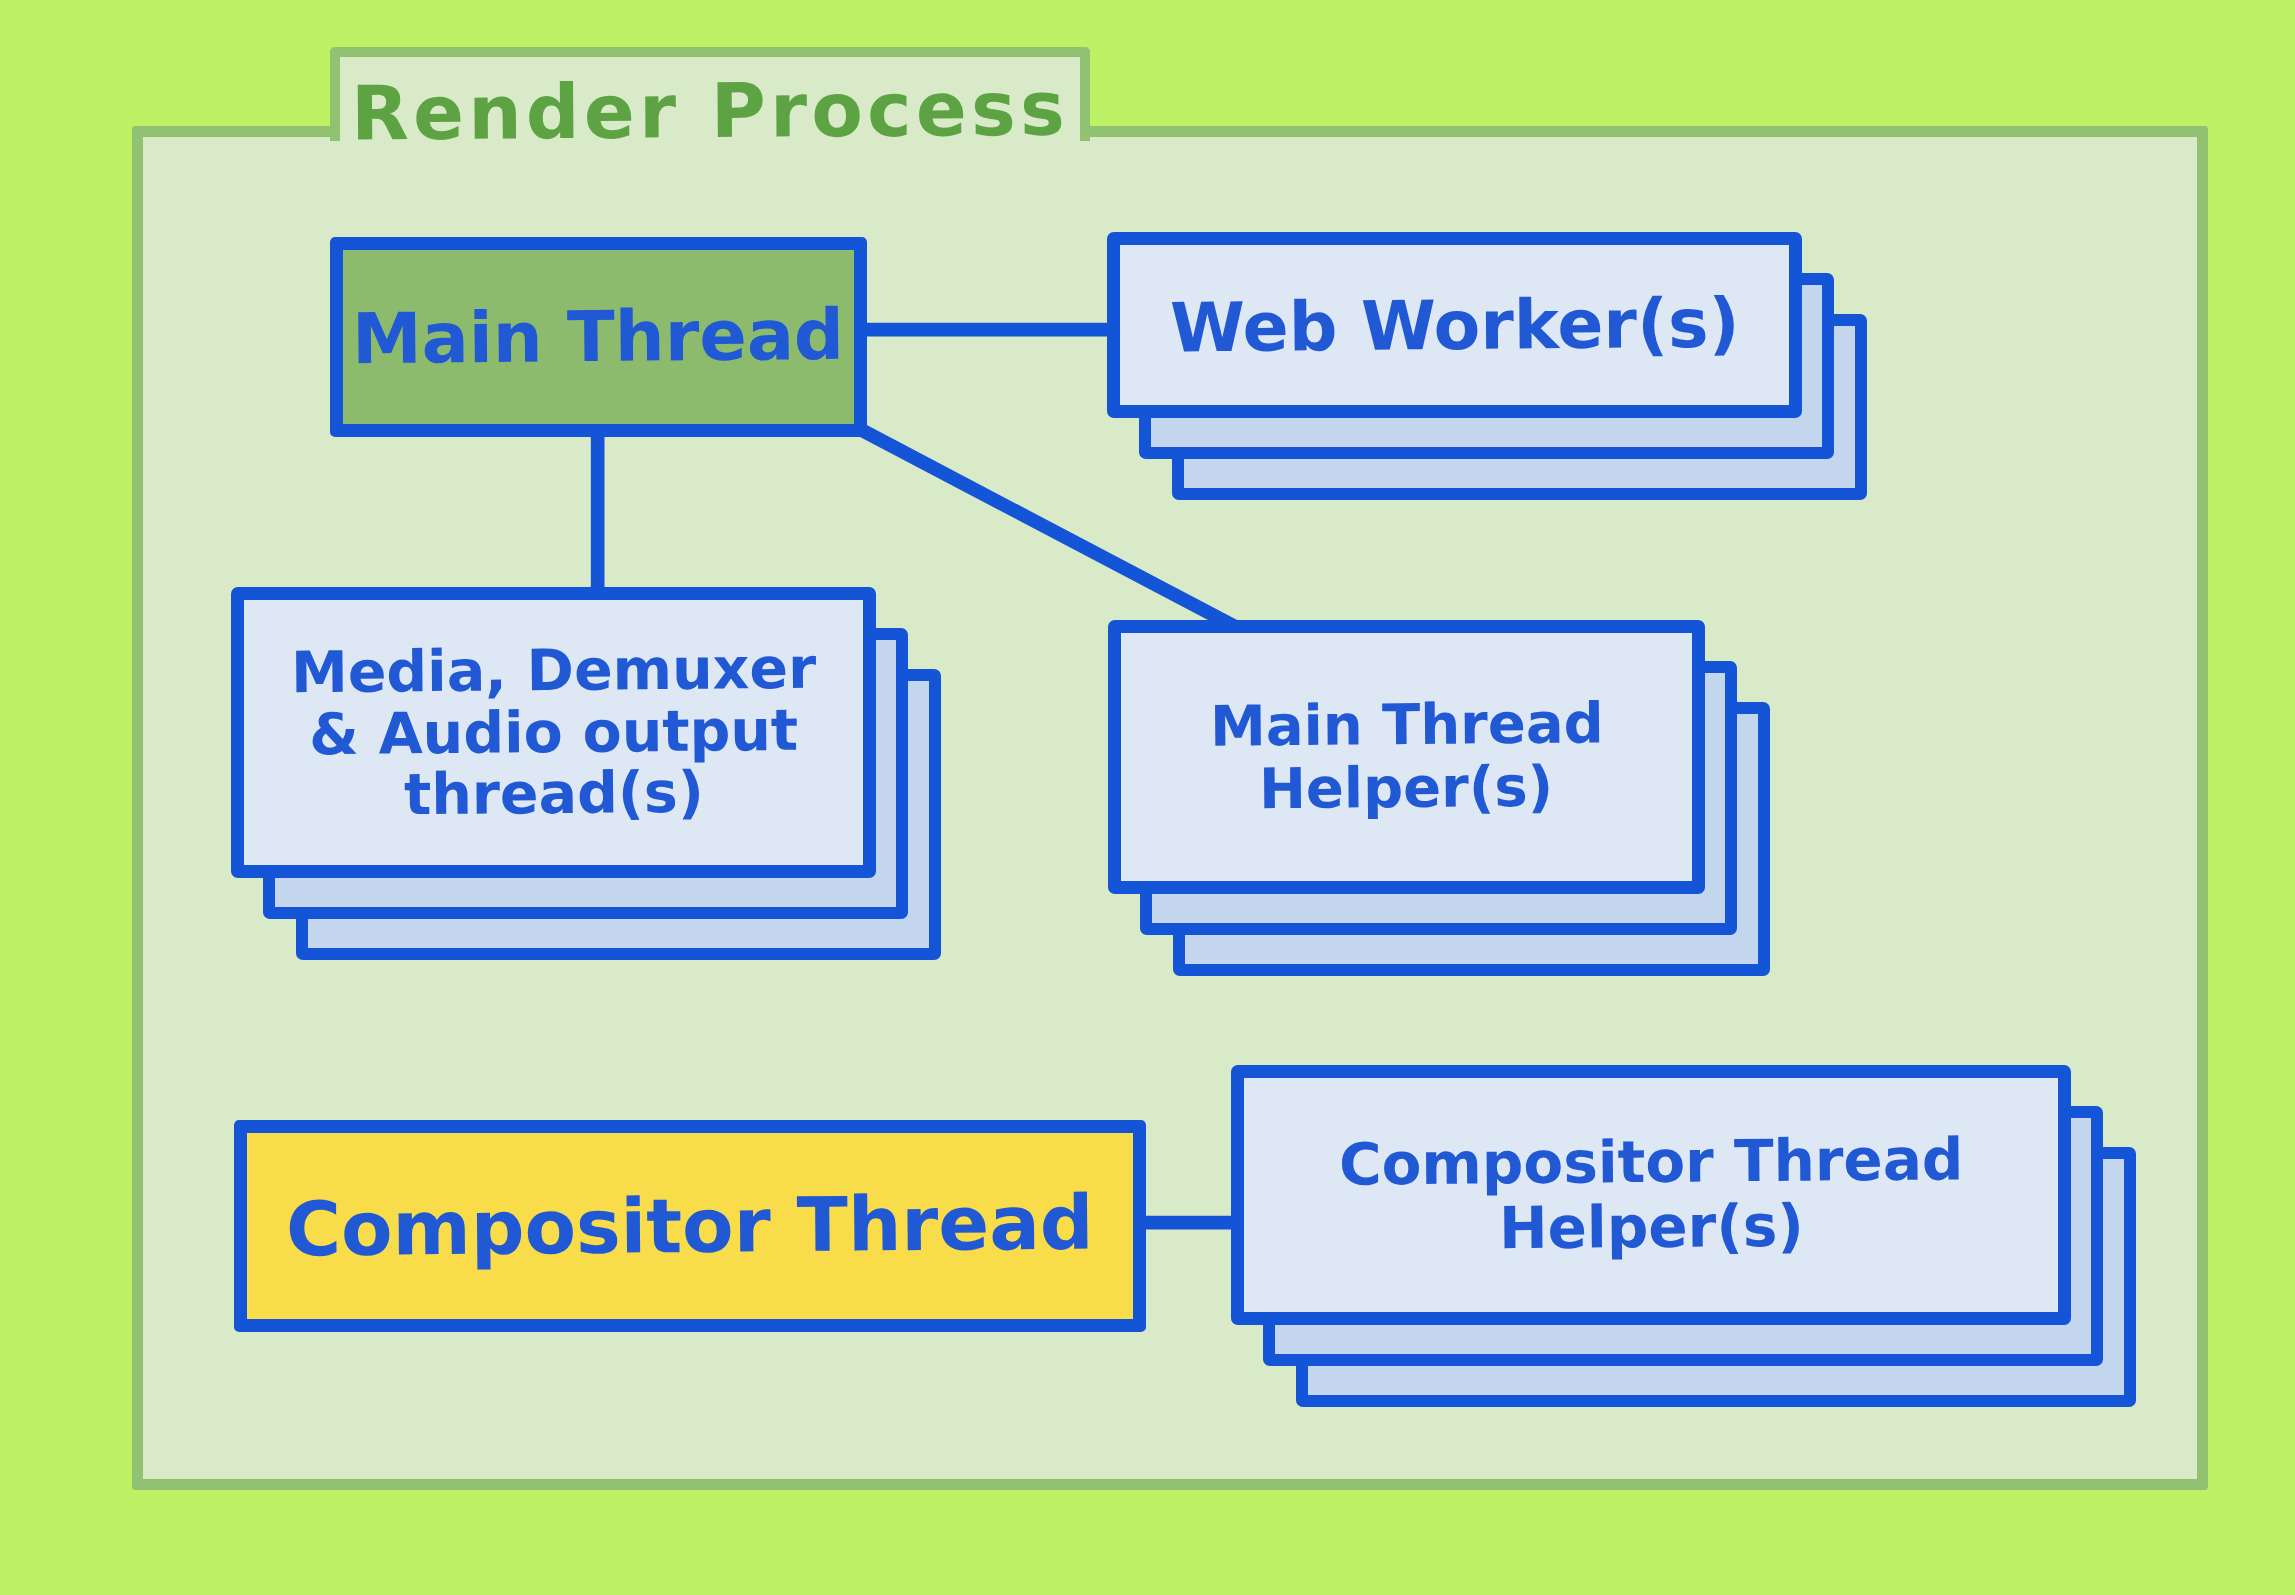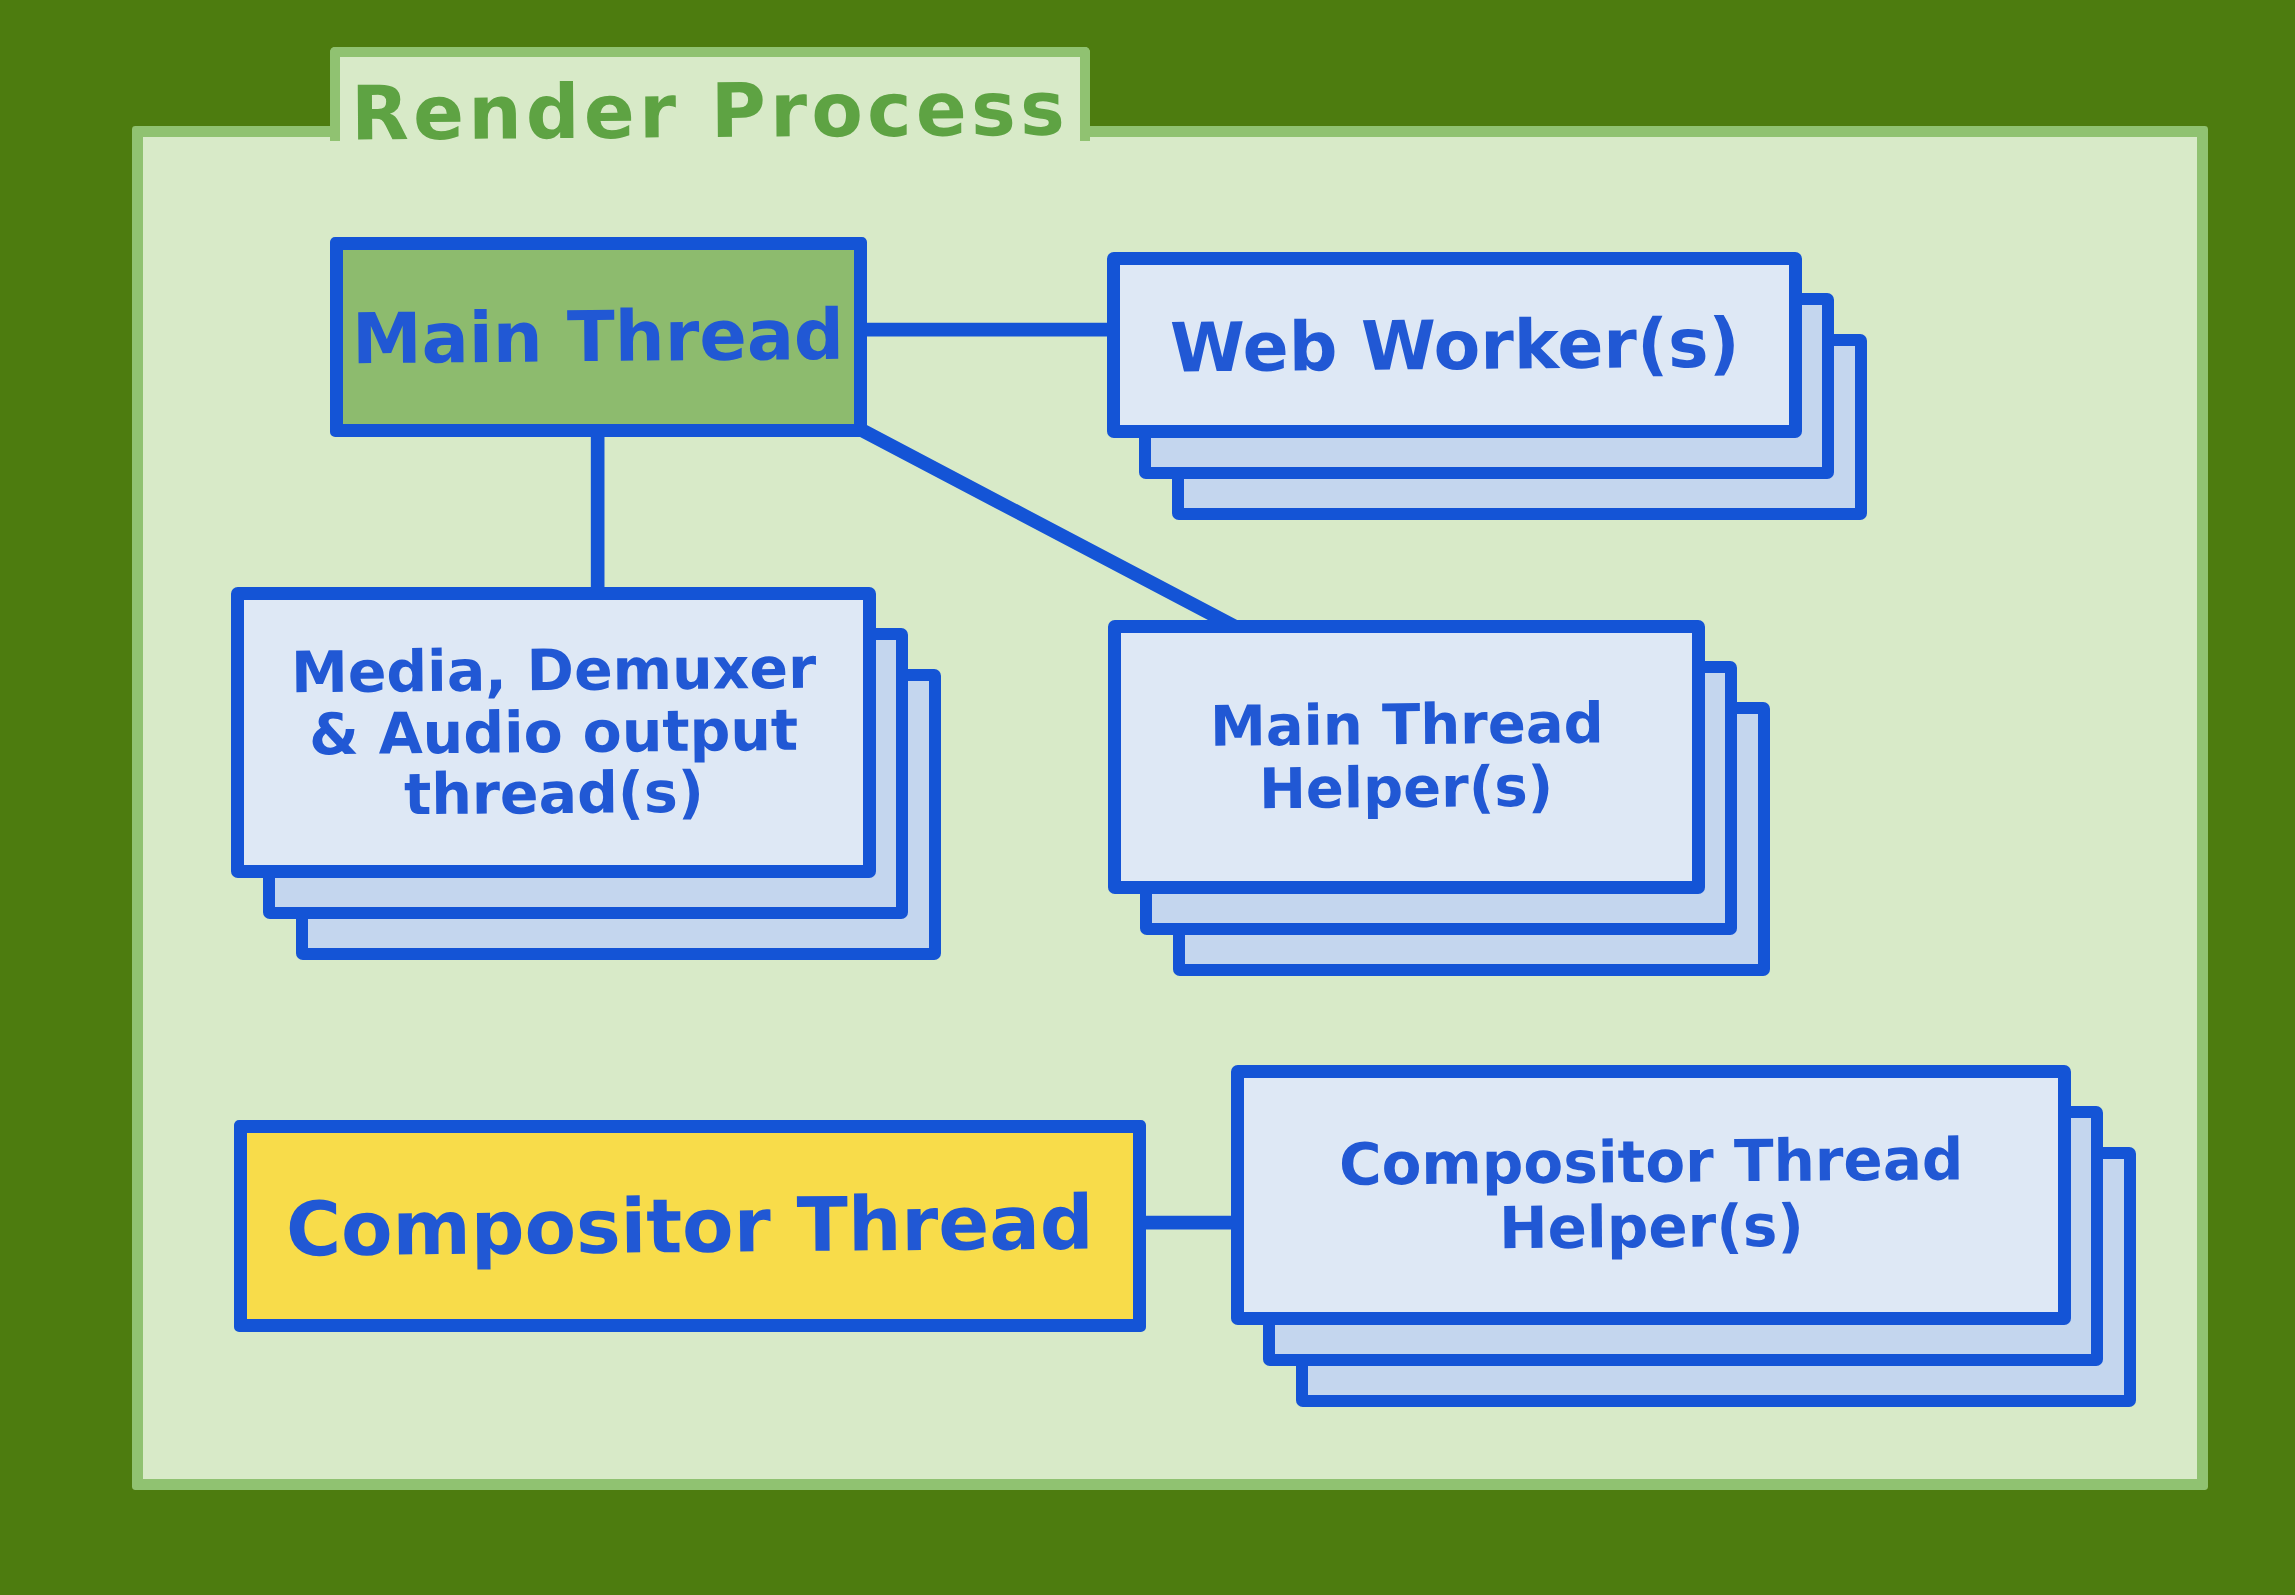--- a/index.html
+++ b/index.html
@@ -12,21 +12,21 @@
     --stack-fill:#c4d6ee;
     --main-green:#8dbb6e;
     --yellow:#f8dc4a;
   }
   html,body{margin:0;padding:0;background:#ffffff;}
   .stage{
     position:relative;
     width:2295px;height:1595px;
     overflow:hidden;
     font-family:"DejaVu Sans","Liberation Sans",sans-serif;
-    background:#4d7c0f;
+    background:#bef264;
   }
   .folder-body{
     position:absolute;left:132px;top:126px;
     width:2076px;height:1364px;
     background:var(--green-fill);
     border:11px solid var(--green-border);
     border-radius:3.4px;
     box-sizing:border-box;
   }
   .folder-tab{
@@ -76,21 +76,21 @@
   }
   .stack .l3{left:65px;top:82px;}
   .stack .l2{left:32px;top:41px;}
   .stack .card{
     left:0;top:0;
     border-width:13.7px;
     background:var(--card-fill);
     display:flex;align-items:center;justify-content:center;flex-direction:column;
     color:var(--text-blue);font-weight:bold;text-align:center;
   }
-  .stack-web-workers{left:1107px;top:232px;width:695px;height:186px;font-size:68px;margin-top:20px;}
+  .stack-web-workers{left:1107px;top:232px;width:695px;height:186px;font-size:68px;}
   .stack-media{left:231px;top:587px;width:645px;height:291px;font-size:57px;line-height:1.08;}
   .stack-main-helpers{left:1108px;top:620px;width:597px;height:274px;font-size:56px;line-height:1.12;}
   .stack-comp-helpers{left:1231px;top:1065px;width:840px;height:260px;font-size:58px;line-height:1.12;}
   .hand{transform:rotate(-0.5deg);white-space:nowrap;}
 </style>
 </head>
 <body>
 
 <div class="stage">
 

